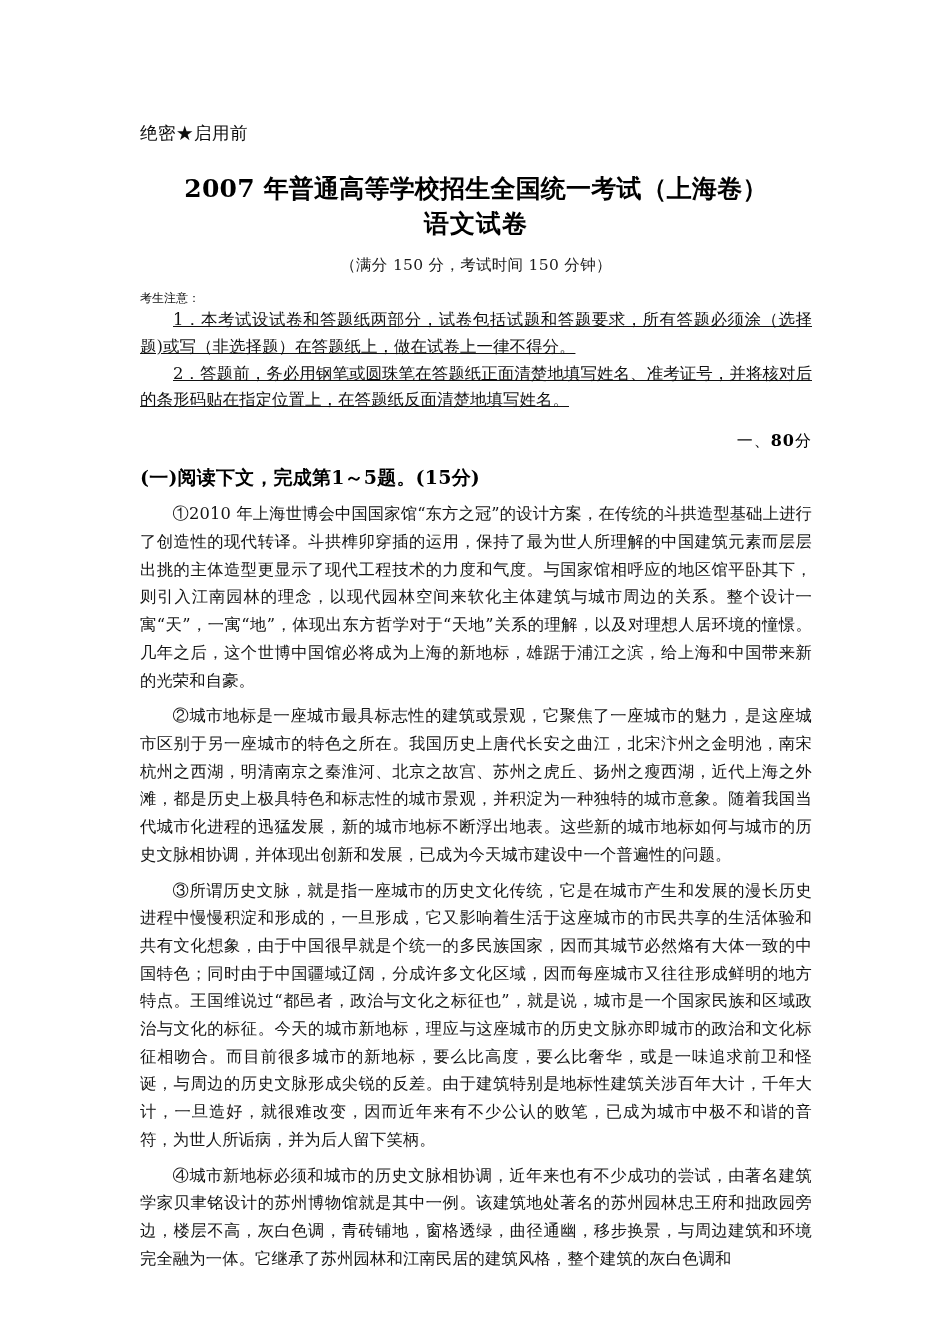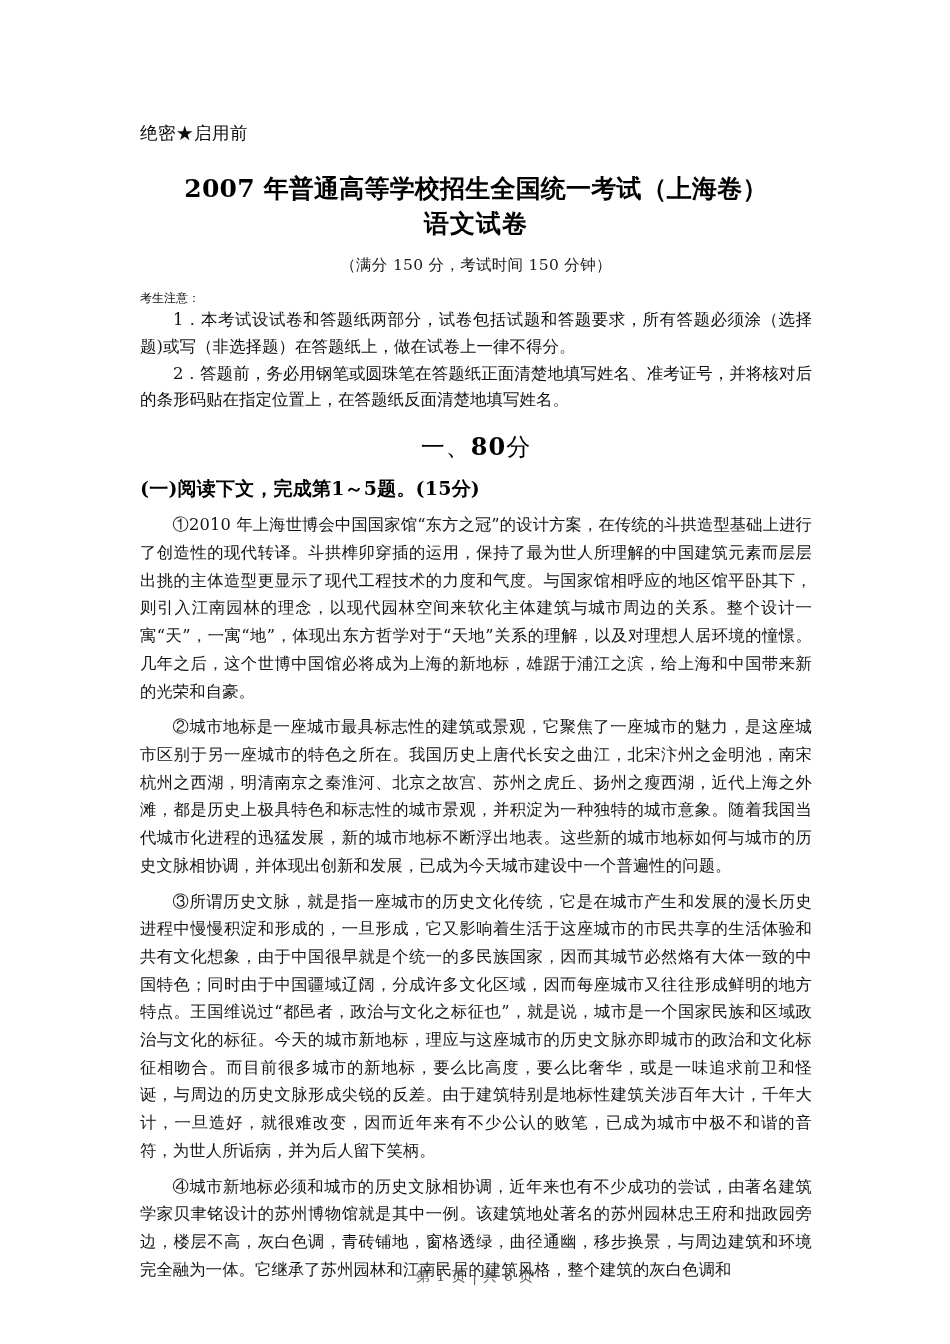--- a/index.html
+++ b/index.html
@@ -77,28 +77,29 @@
     line-height: 1.55;
     color: #111;
   }
   .notice-item {
     font-size: 16.5px;
     line-height: 1.62;
     text-align: justify;
     text-justify: inter-ideograph;
     text-indent: 2em;
     color: #111;
+    text-decoration: underline;
   }
 
   
   .section-heading {
     margin-top: 17px;
     margin-bottom: 10px;
-    text-align: center;
-    font-size: 24px;
+    text-align: right;
+    font-size: 16px;
     letter-spacing: 1px;
     color: #000;
   }
   .section-heading .score {
     font-weight: bold;
     font-family: "DejaVu Serif", "Liberation Serif", serif;
   }
 
   .passage-head {
     font-size: 19px;
@@ -177,15 +178,14 @@
     <div class="para kaiti">①2010 年上海世博会中国国家馆“东方之冠”的设计方案，在传统的斗拱造型基础上进行了创造性的现代转译。斗拱榫卯穿插的运用，保持了最为世人所理解的中国建筑元素而层层出挑的主体造型更显示了现代工程技术的力度和气度。与国家馆相呼应的地区馆平卧其下，则引入江南园林的理念，以现代园林空间来软化主体建筑与城市周边的关系。整个设计一寓“天”，一寓“地”，体现出东方哲学对于“天地”关系的理解，以及对理想人居环境的憧憬。几年之后，这个世博中国馆必将成为上海的新地标，雄踞于浦江之滨，给上海和中国带来新的光荣和自豪。</div>
 
     <div class="para kaiti">②城市地标是一座城市最具标志性的建筑或景观，它聚焦了一座城市的魅力，是这座城市区别于另一座城市的特色之所在。我国历史上唐代长安之曲江，北宋汴州之金明池，南宋杭州之西湖，明清南京之秦淮河、北京之故宫、苏州之虎丘、扬州之瘦西湖，近代上海之外滩，都是历史上极具特色和标志性的城市景观，并积淀为一种独特的城市意象。随着我国当代城市化进程的迅猛发展，新的城市地标不断浮出地表。这些新的城市地标如何与城市的历史文脉相协调，并体现出创新和发展，已成为今天城市建设中一个普遍性的问题。</div>
 
     <div class="para kaiti">③所谓历史文脉，就是指一座城市的历史文化传统，它是在城市产生和发展的漫长历史进程中慢慢积淀和形成的，一旦形成，它又影响着生活于这座城市的市民共享的生活体验和共有文化想象，由于中国很早就是个统一的多民族国家，因而其城节必然烙有大体一致的中国特色；同时由于中国疆域辽阔，分成许多文化区域，因而每座城市又往往形成鲜明的地方特点。王国维说过“都邑者，政治与文化之标征也”，就是说，城市是一个国家民族和区域政治与文化的标征。今天的城市新地标，理应与这座城市的历史文脉亦即城市的政治和文化标征相吻合。而目前很多城市的新地标，要么比高度，要么比奢华，或是一味追求前卫和怪诞，与周边的历史文脉形成尖锐的反差。由于建筑特别是地标性建筑关涉百年大计，千年大计，一旦造好，就很难改变，因而近年来有不少公认的败笔，已成为城市中极不和谐的音符，为世人所诟病，并为后人留下笑柄。</div>
 
     <div class="para kaiti">④城市新地标必须和城市的历史文脉相协调，近年来也有不少成功的尝试，由著名建筑学家贝聿铭设计的苏州博物馆就是其中一例。该建筑地处著名的苏州园林忠王府和拙政园旁边，楼层不高，灰白色调，青砖铺地，窗格透绿，曲径通幽，移步换景，与周边建筑和环境完全融为一体。它继承了苏州园林和江南民居的建筑风格，整个建筑的灰白色调和</div>
 
   </div>
 
-  <div class="footer">第 1 页 | 共 6 页</div>
 
 </div>
 
 </body></html>

